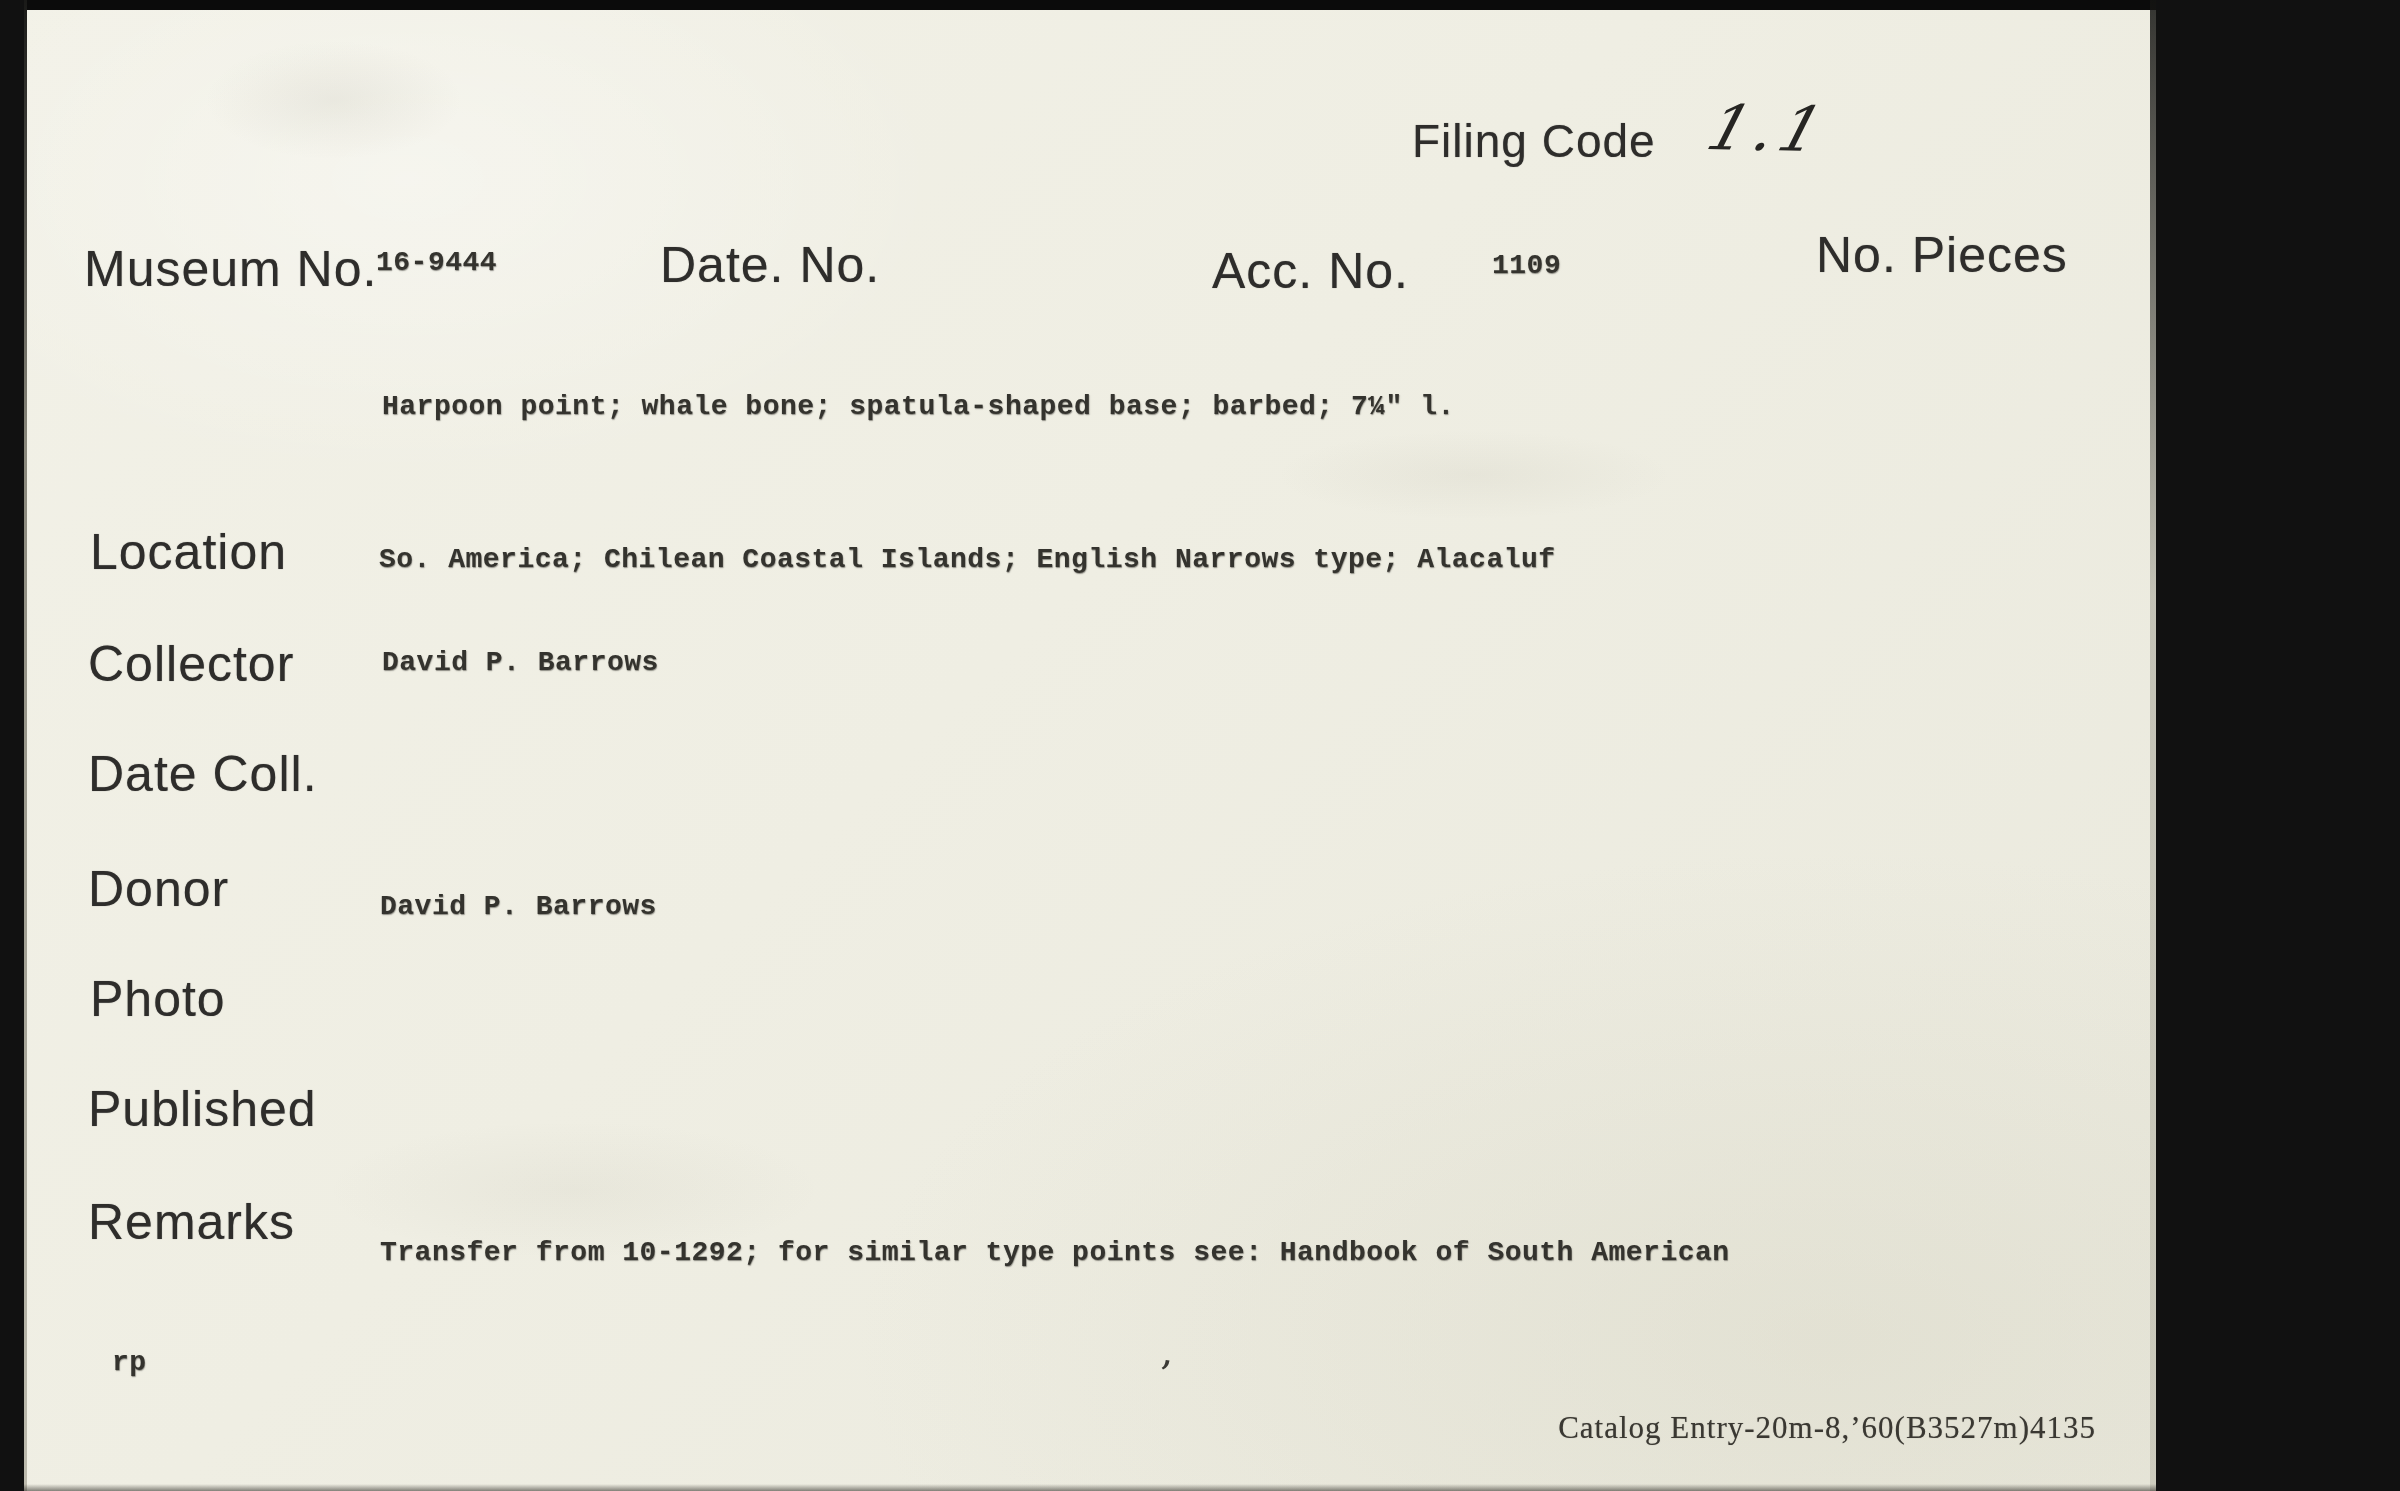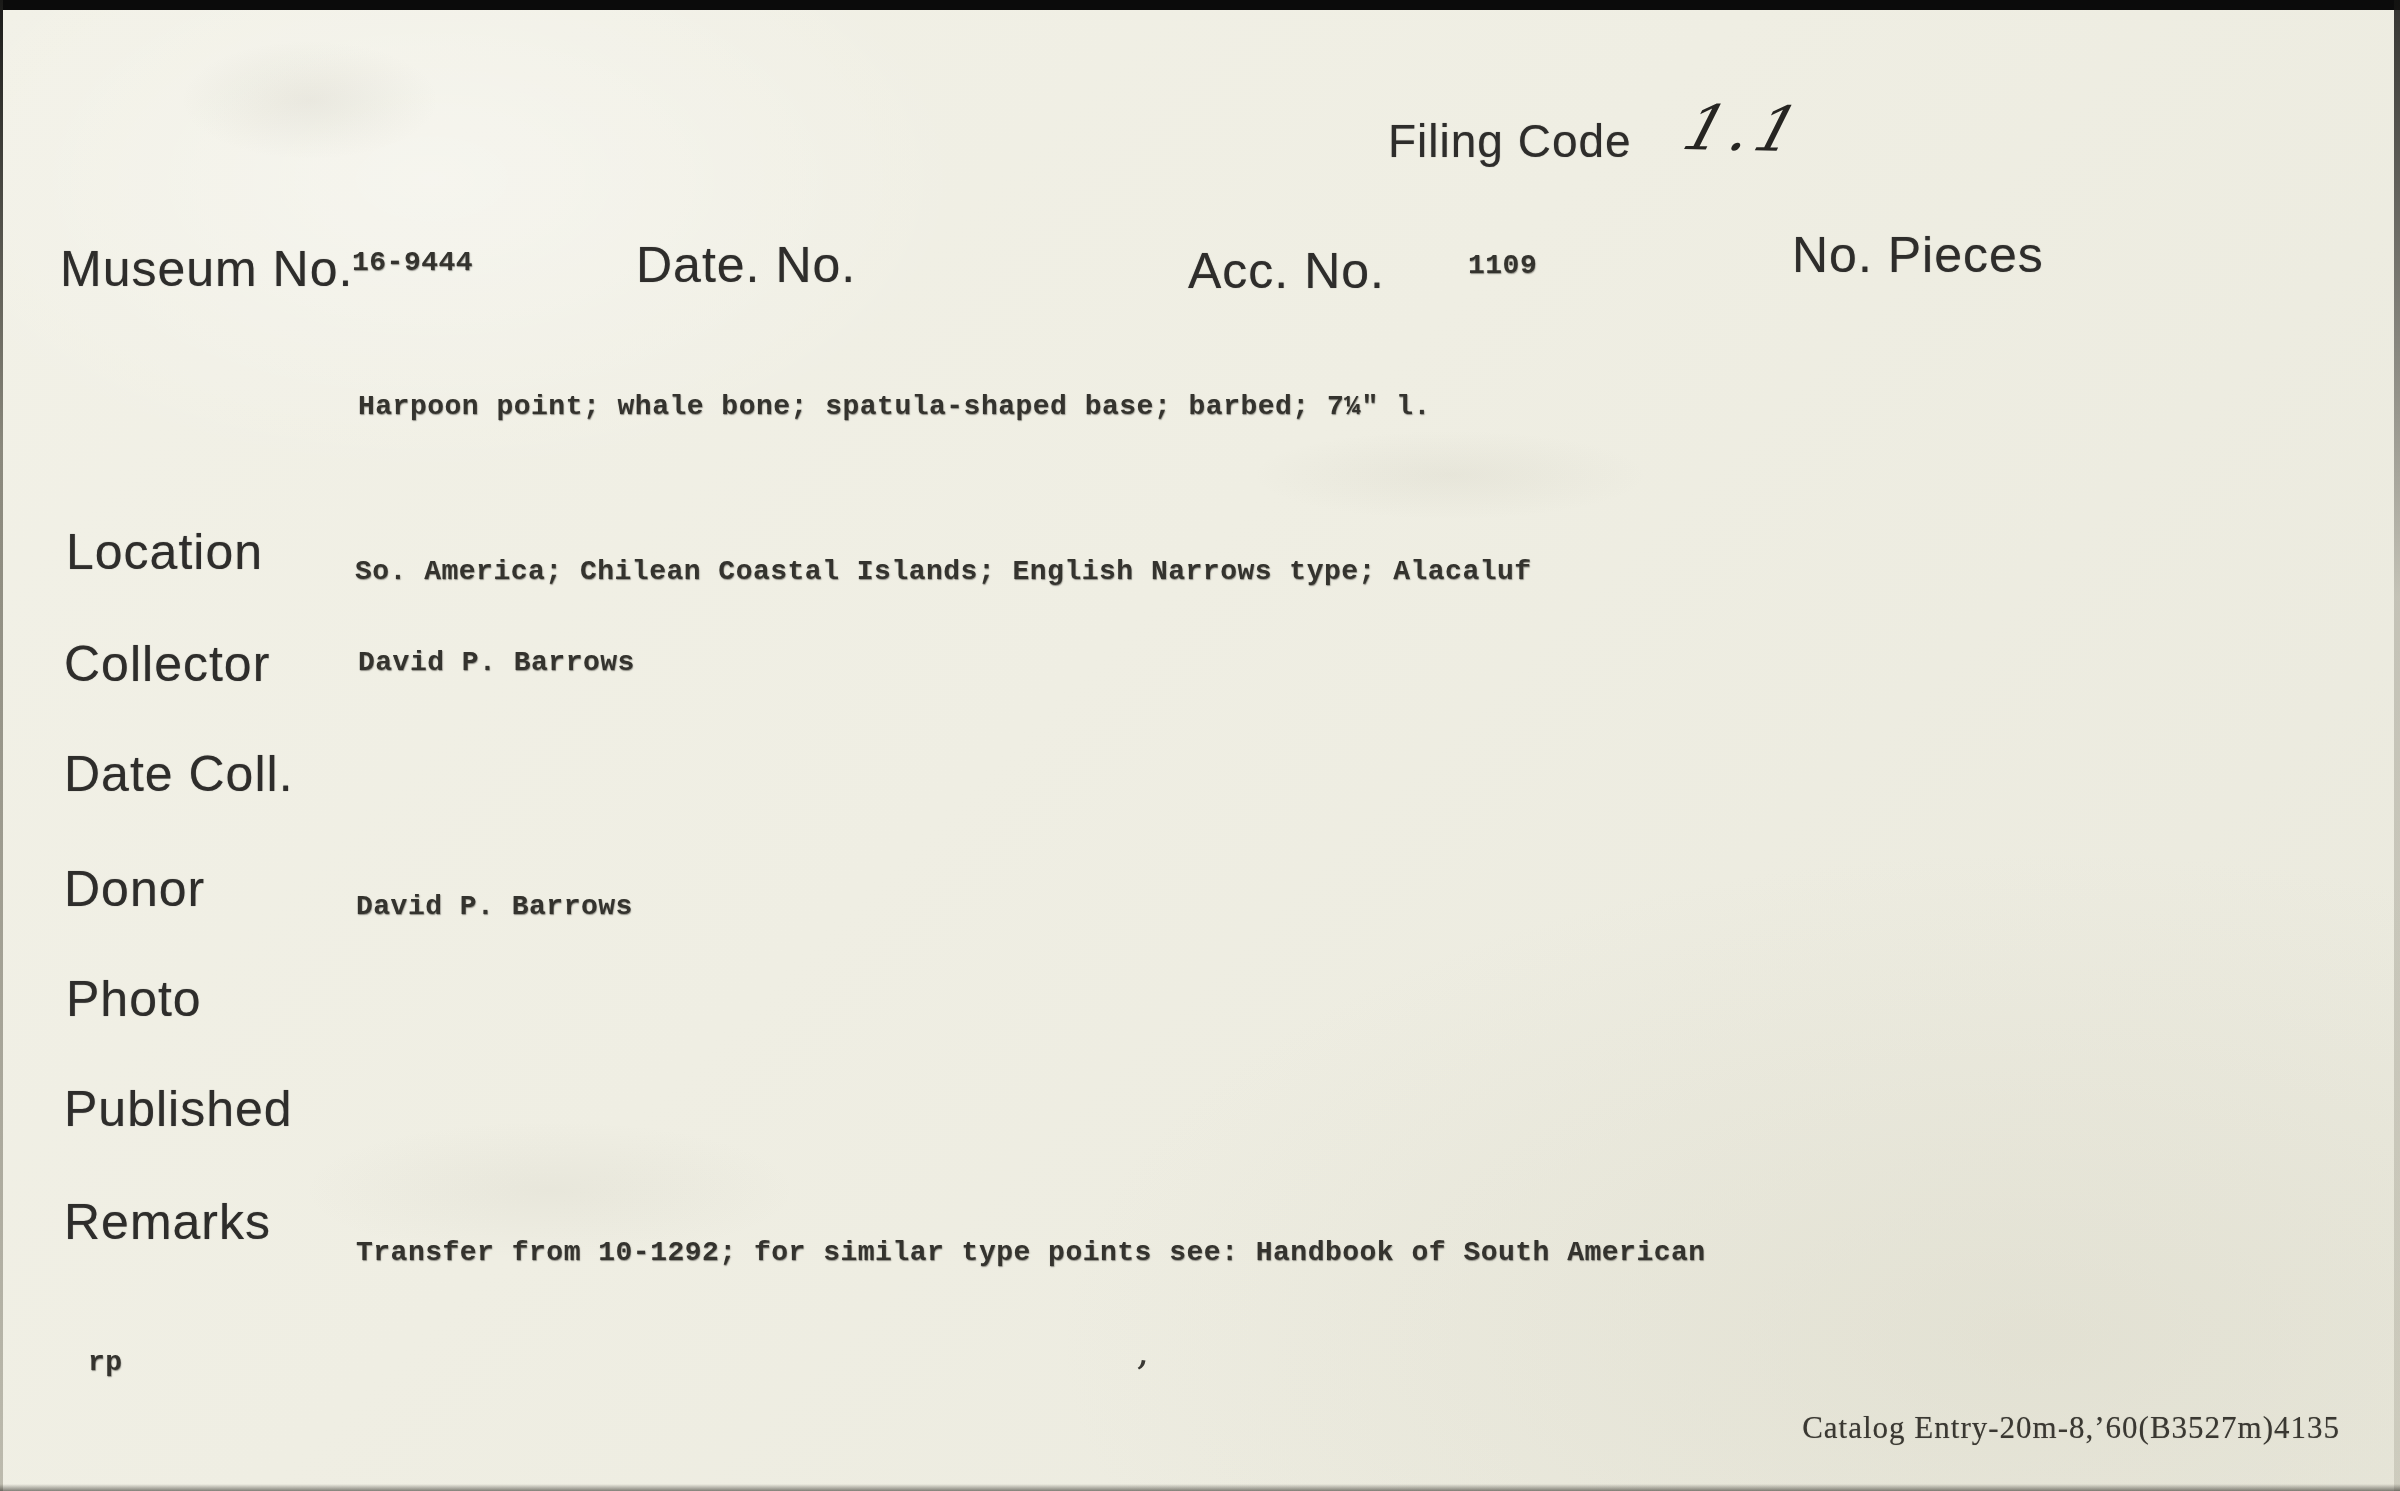--- a/index.html
+++ b/index.html
@@ -4,26 +4,27 @@
 <style>
   html, body {
     margin: 0; padding: 0;
     width: 2400px; height: 1491px;
     overflow: hidden;
     background: #111;
     font-family: "Liberation Sans", sans-serif;
   }
   .scan {
     position: relative;
-    width: 2400px; height: 1491px;
+    width: 2132px; height: 1491px;
     background:
       radial-gradient(ellipse 900px 500px at 18% 12%, rgba(255,255,255,0.35), rgba(255,255,255,0) 60%),
       radial-gradient(ellipse 1400px 700px at 85% 90%, rgba(210,208,190,0.35), rgba(210,208,190,0) 70%),
       linear-gradient(135deg, #f2f1e7 0%, #efeee3 45%, #eae9dd 100%);
     overflow: hidden;
+    margin-left: 24px;
   }
   
   .edge-top {
     position: absolute; left: 0; top: 0; width: 100%; height: 10px;
     background: #0b0b0b;
   }
   .edge-left {
     position: absolute; left: 0; top: 0; width: 3px; height: 100%;
     background: linear-gradient(180deg, #1a1a18 0%, #8a887c 30%, #bdbbae 100%);
   }
@@ -120,21 +121,21 @@
 
   <div class="lbl" style="left:1188px; top:242px;">Acc. No.</div>
   <div class="typed" style="left:1468px; top:250px;">1109</div>
 
   <div class="lbl" style="left:1792px; top:226px;">No. Pieces</div>
   <div class="typed" style="left:2120px; top:240px;"></div>
 
   <div class="typed" style="left:358px; top:391px;">Harpoon point; whale bone; spatula-shaped base; barbed; 7¼" l.</div>
 
   <div class="lbl" style="left:66px; top:523px;">Location</div>
-  <div class="typed" style="left:355px; top:556px;">So. America; Chilean Coastal Islands; English Narrows type; Alacaluf</div>
+  <div class="typed" style="left:355px; top:544px;">So. America; Chilean Coastal Islands; English Narrows type; Alacaluf</div>
 
   <div class="lbl" style="left:64px; top:635px;">Collector</div>
   <div class="typed" style="left:358px; top:647px;">David P. Barrows</div>
 
   <div class="lbl" style="left:64px; top:745px;">Date Coll.</div>
   <div class="typed" style="left:358px; top:757px;"></div>
 
   <div class="lbl" style="left:64px; top:860px;">Donor</div>
   <div class="typed" style="left:356px; top:891px;">David P. Barrows</div>
 

